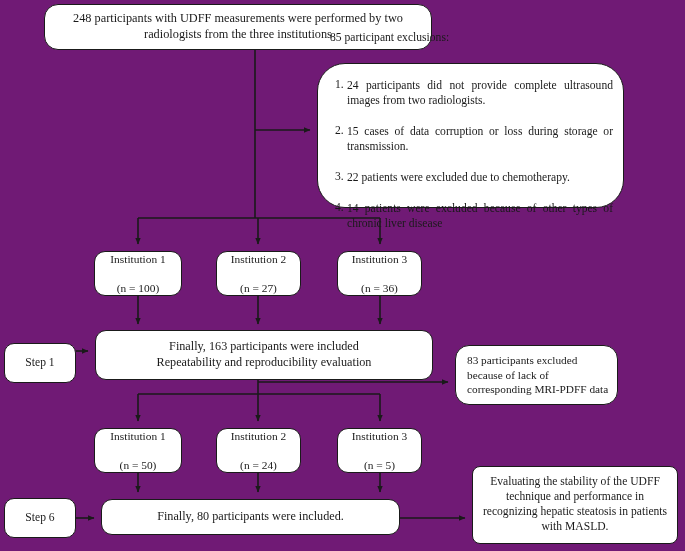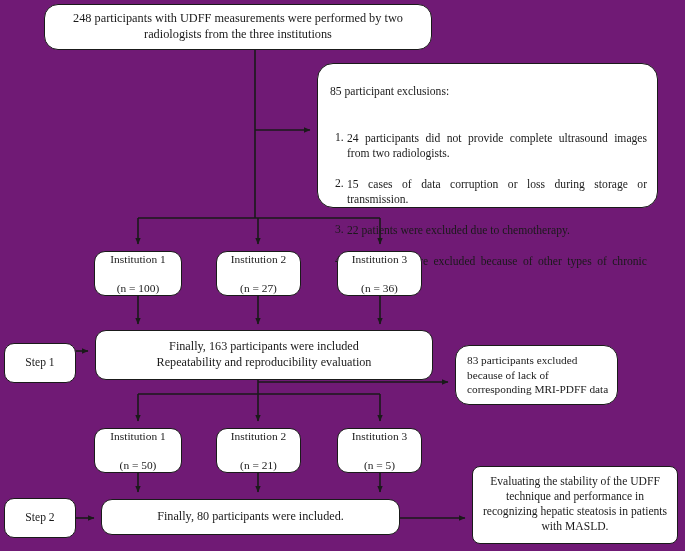--- a/index.html
+++ b/index.html
@@ -34,24 +34,24 @@
     white-space: pre-line;
   }
 
   
   #node-top {
     left: 44px; top: 4px; width: 388px; height: 46px;
     border-radius: 14px;
     font-size: 12.3px;
   }
   #node-exclusions {
-    left: 317px; top: 63px; width: 341px; height: 145px;
-    border-radius: 16px;
+    left: 317px; top: 63px; width: 307px; height: 145px;
+    border-radius: 28px;
     font-size: 11.6px;
-    align-items: flex-start;
+    align-items: center;
     justify-content: flex-start;
   }
   #node-exclusions .node-inner {
     padding: 6px 10px 0 12px;
     text-align: left;
   }
   .excl-title { margin-bottom: 1px; }
   .excl-list {
     list-style: none;
     margin: 0;
@@ -223,32 +223,32 @@
 
   <div class="node" id="node-inst1b">
     <div class="node-inner">
       <div>Institution 1</div>
       <div>(n = 50)</div>
     </div>
   </div>
   <div class="node" id="node-inst2b">
     <div class="node-inner">
       <div>Institution 2</div>
-      <div>(n = 21)</div>
+      <div>(n = 24)</div>
     </div>
   </div>
   <div class="node" id="node-inst3b">
     <div class="node-inner">
       <div>Institution 3</div>
       <div>(n = 5)</div>
     </div>
   </div>
 
   <div class="node" id="node-step2">
-    <div class="node-inner">Step 2</div>
+    <div class="node-inner">Step 6</div>
   </div>
 
   <div class="node" id="node-final2">
     <div class="node-inner">Finally, 80 participants were included.</div>
   </div>
 
   <div class="node" id="node-outcome">
     <div class="node-inner">Evaluating the stability of the UDFF technique and performance in recognizing hepatic steatosis in patients with MASLD.</div>
   </div>
 

